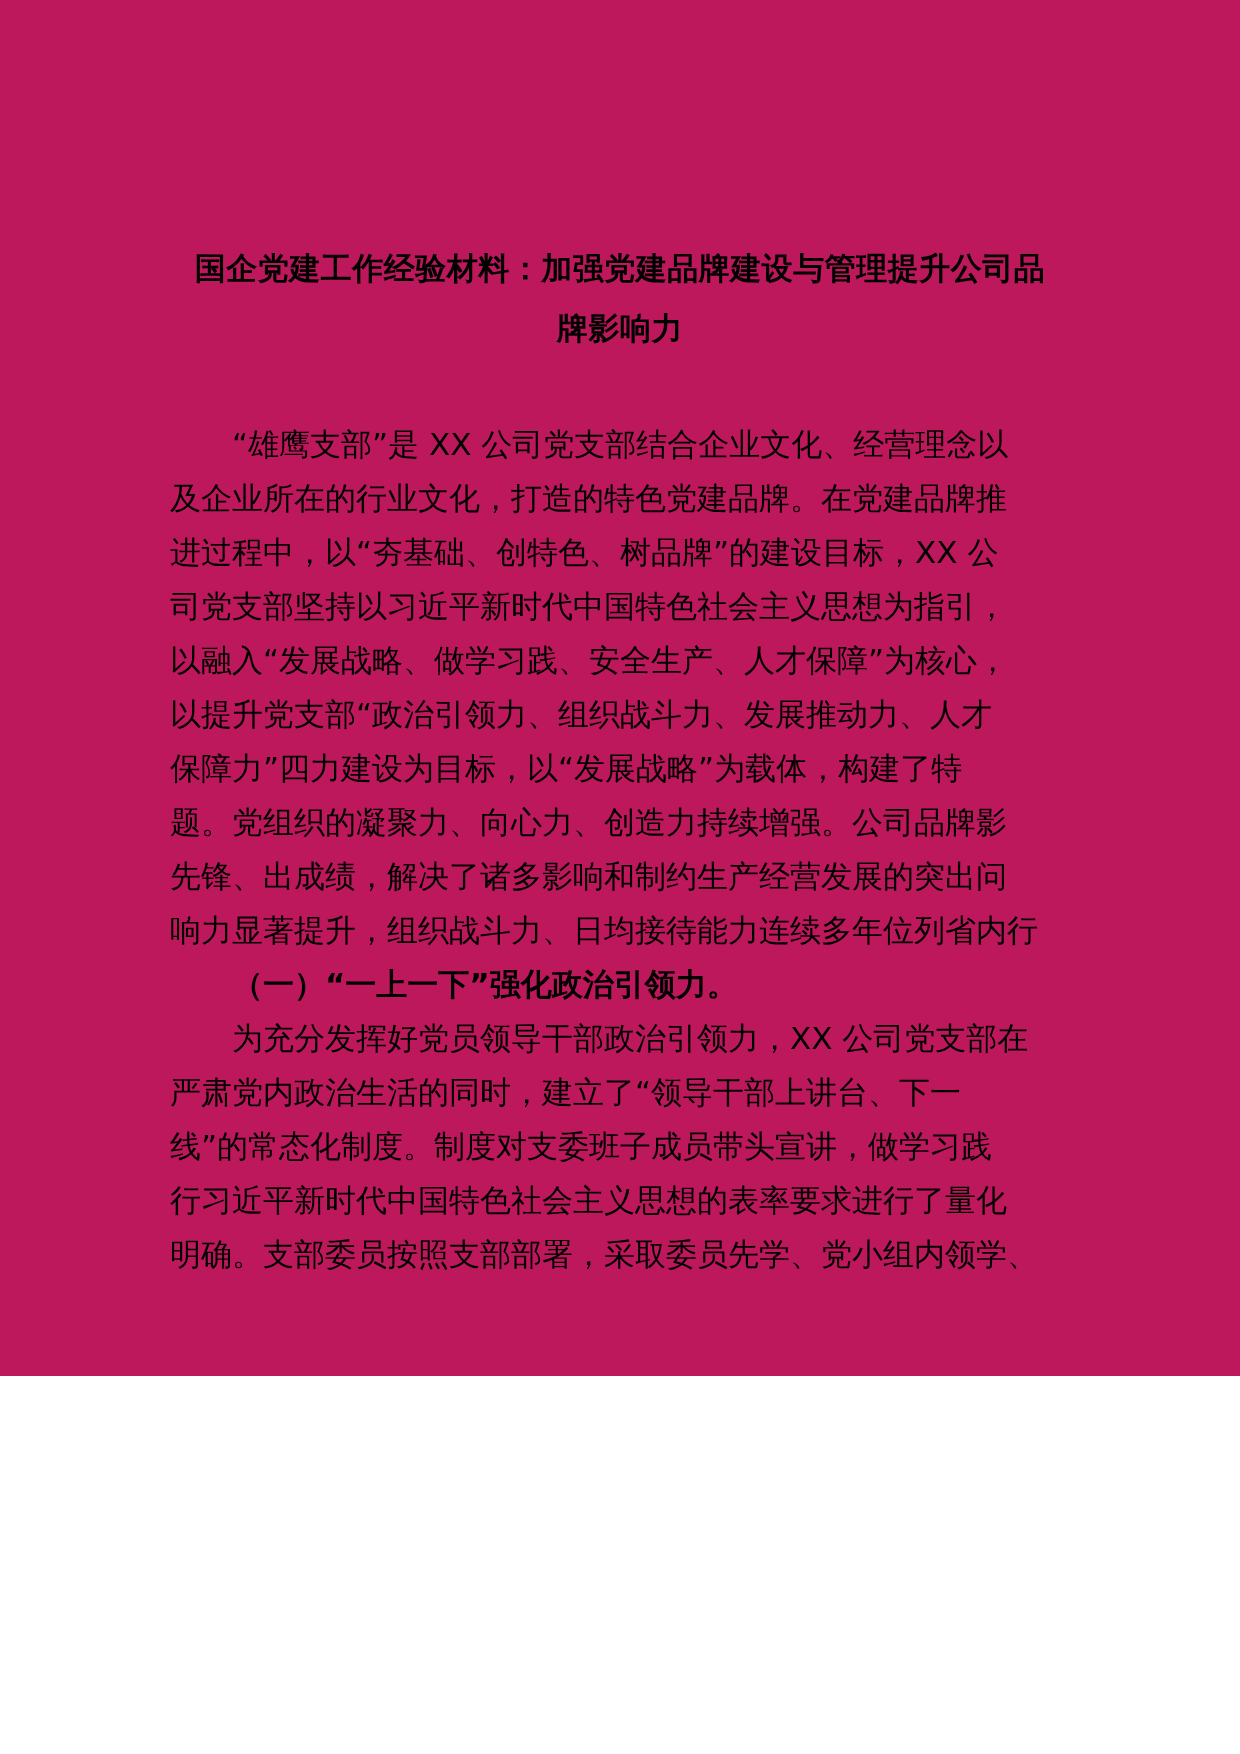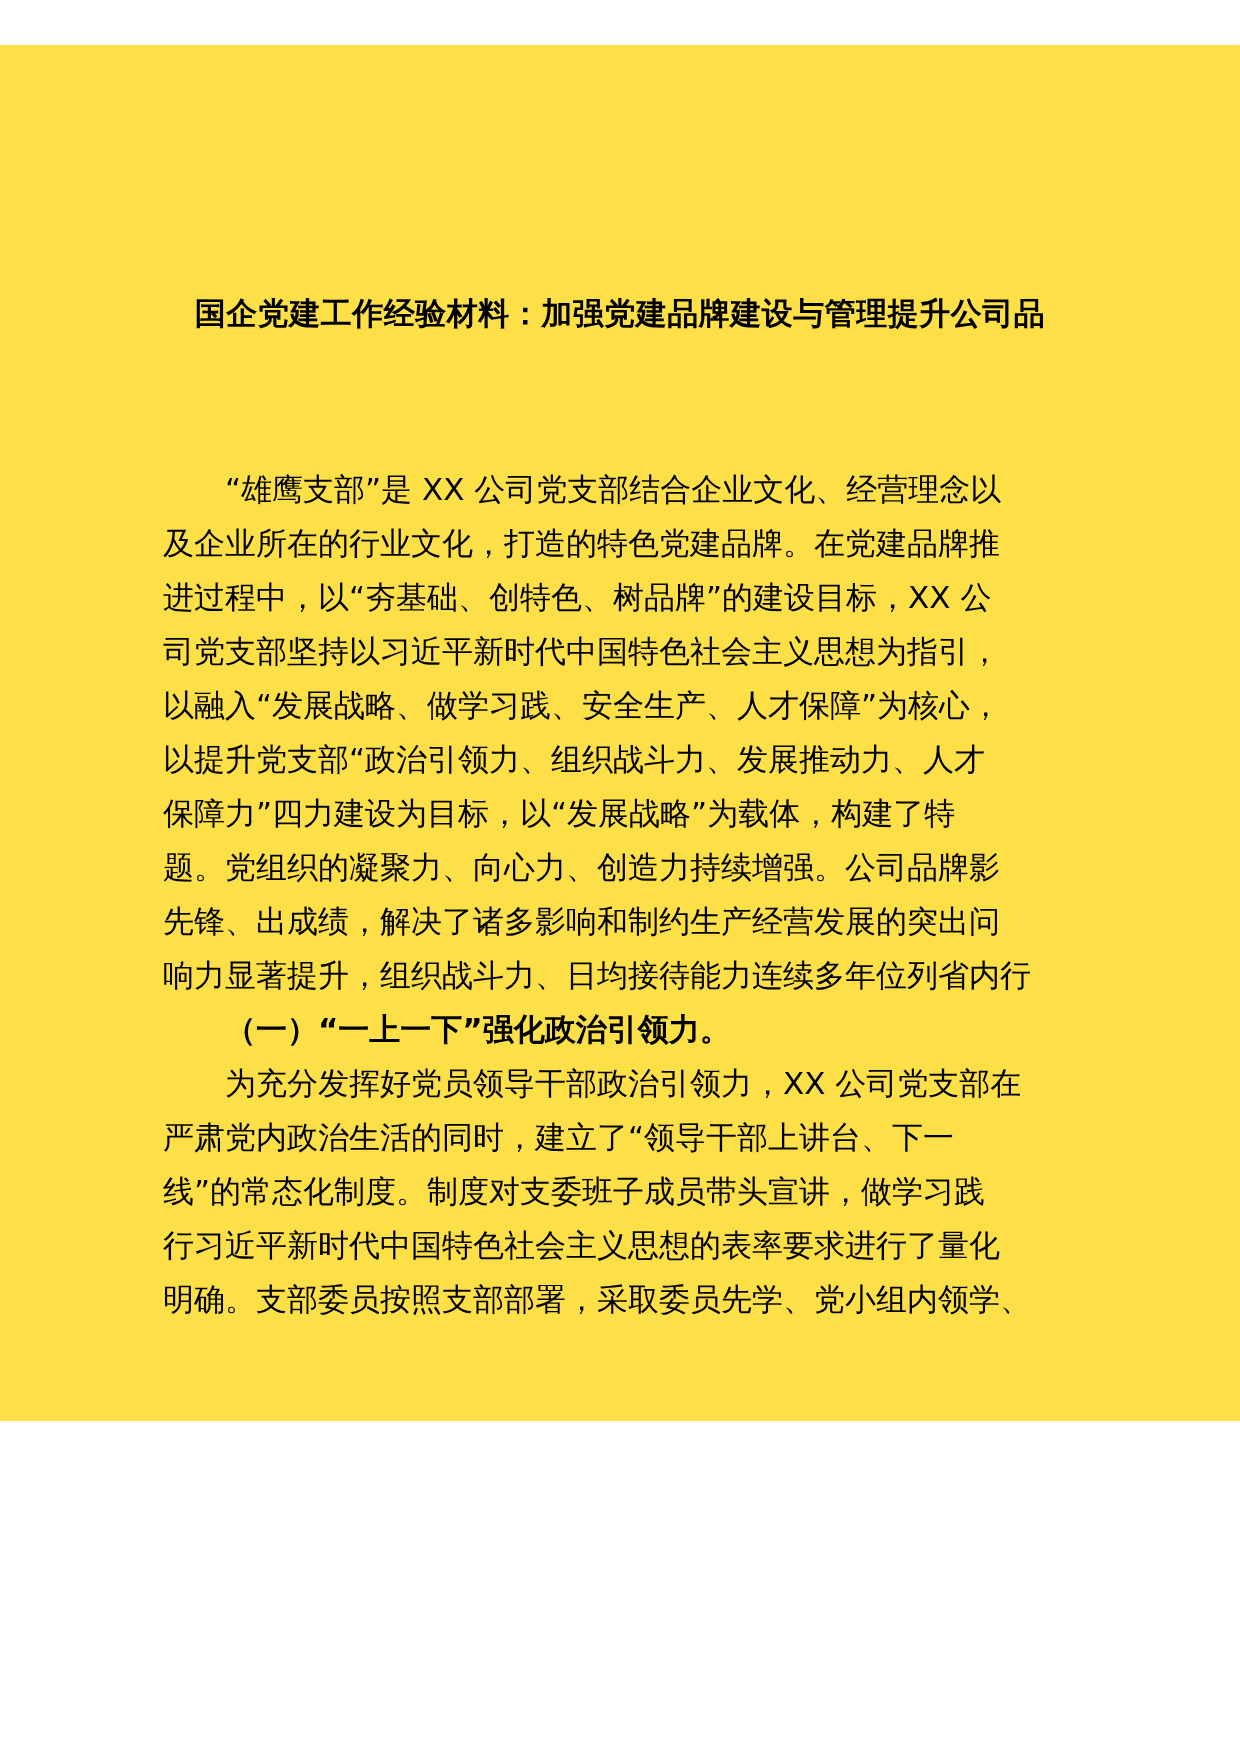--- a/index.html
+++ b/index.html
@@ -14,37 +14,36 @@
       overflow: hidden;
       font-family: "DejaVu Sans", "Liberation Sans", sans-serif;
       color: #000000;
     }
     .page {
       position: absolute;
       left: 0;
       top: 0;
       width: 1240px;
       height: 1376px;
-      background: #fde047;
-      margin-top: 45px;
+      background: #be185d;
     }
     .title {
       position: absolute;
       left: 150px;
       width: 940px;
       top: 238px;
       text-align: center;
       font-weight: bold;
       font-size: 31px;
       line-height: 60px;
       letter-spacing: 0.5px;
     }
     .body {
       position: absolute;
-      left: 163px;
+      left: 170px;
       width: 920px;
       top: 417px;
       font-size: 31px;
       line-height: 54px;
       text-align: justify;
     }
     .para {
       margin: 0;
       text-indent: 2em;
     }
@@ -58,20 +57,21 @@
       white-space: nowrap;
     }
   </style>
 </head>
 <body>
 
 <div class="page">
 
   <div class="title">
     <span class="line">国企党建工作经验材料：加强党建品牌建设与管理提升公司品</span>
+    <span class="line">牌影响力</span>
   </div>
 
   <div class="body">
     <div class="para">
       <span class="line">“雄鹰支部”是 XX 公司党支部结合企业文化、经营理念以</span>
       <span class="line" style="margin-left:-2em">及企业所在的行业文化，打造的特色党建品牌。在党建品牌推</span>
       <span class="line" style="margin-left:-2em">进过程中，以“夯基础、创特色、树品牌”的建设目标，XX 公</span>
       <span class="line" style="margin-left:-2em">司党支部坚持以习近平新时代中国特色社会主义思想为指引，</span>
       <span class="line" style="margin-left:-2em">以融入“发展战略、做学习践、安全生产、人才保障”为核心，</span>
       <span class="line" style="margin-left:-2em">以提升党支部“政治引领力、组织战斗力、发展推动力、人才</span>

